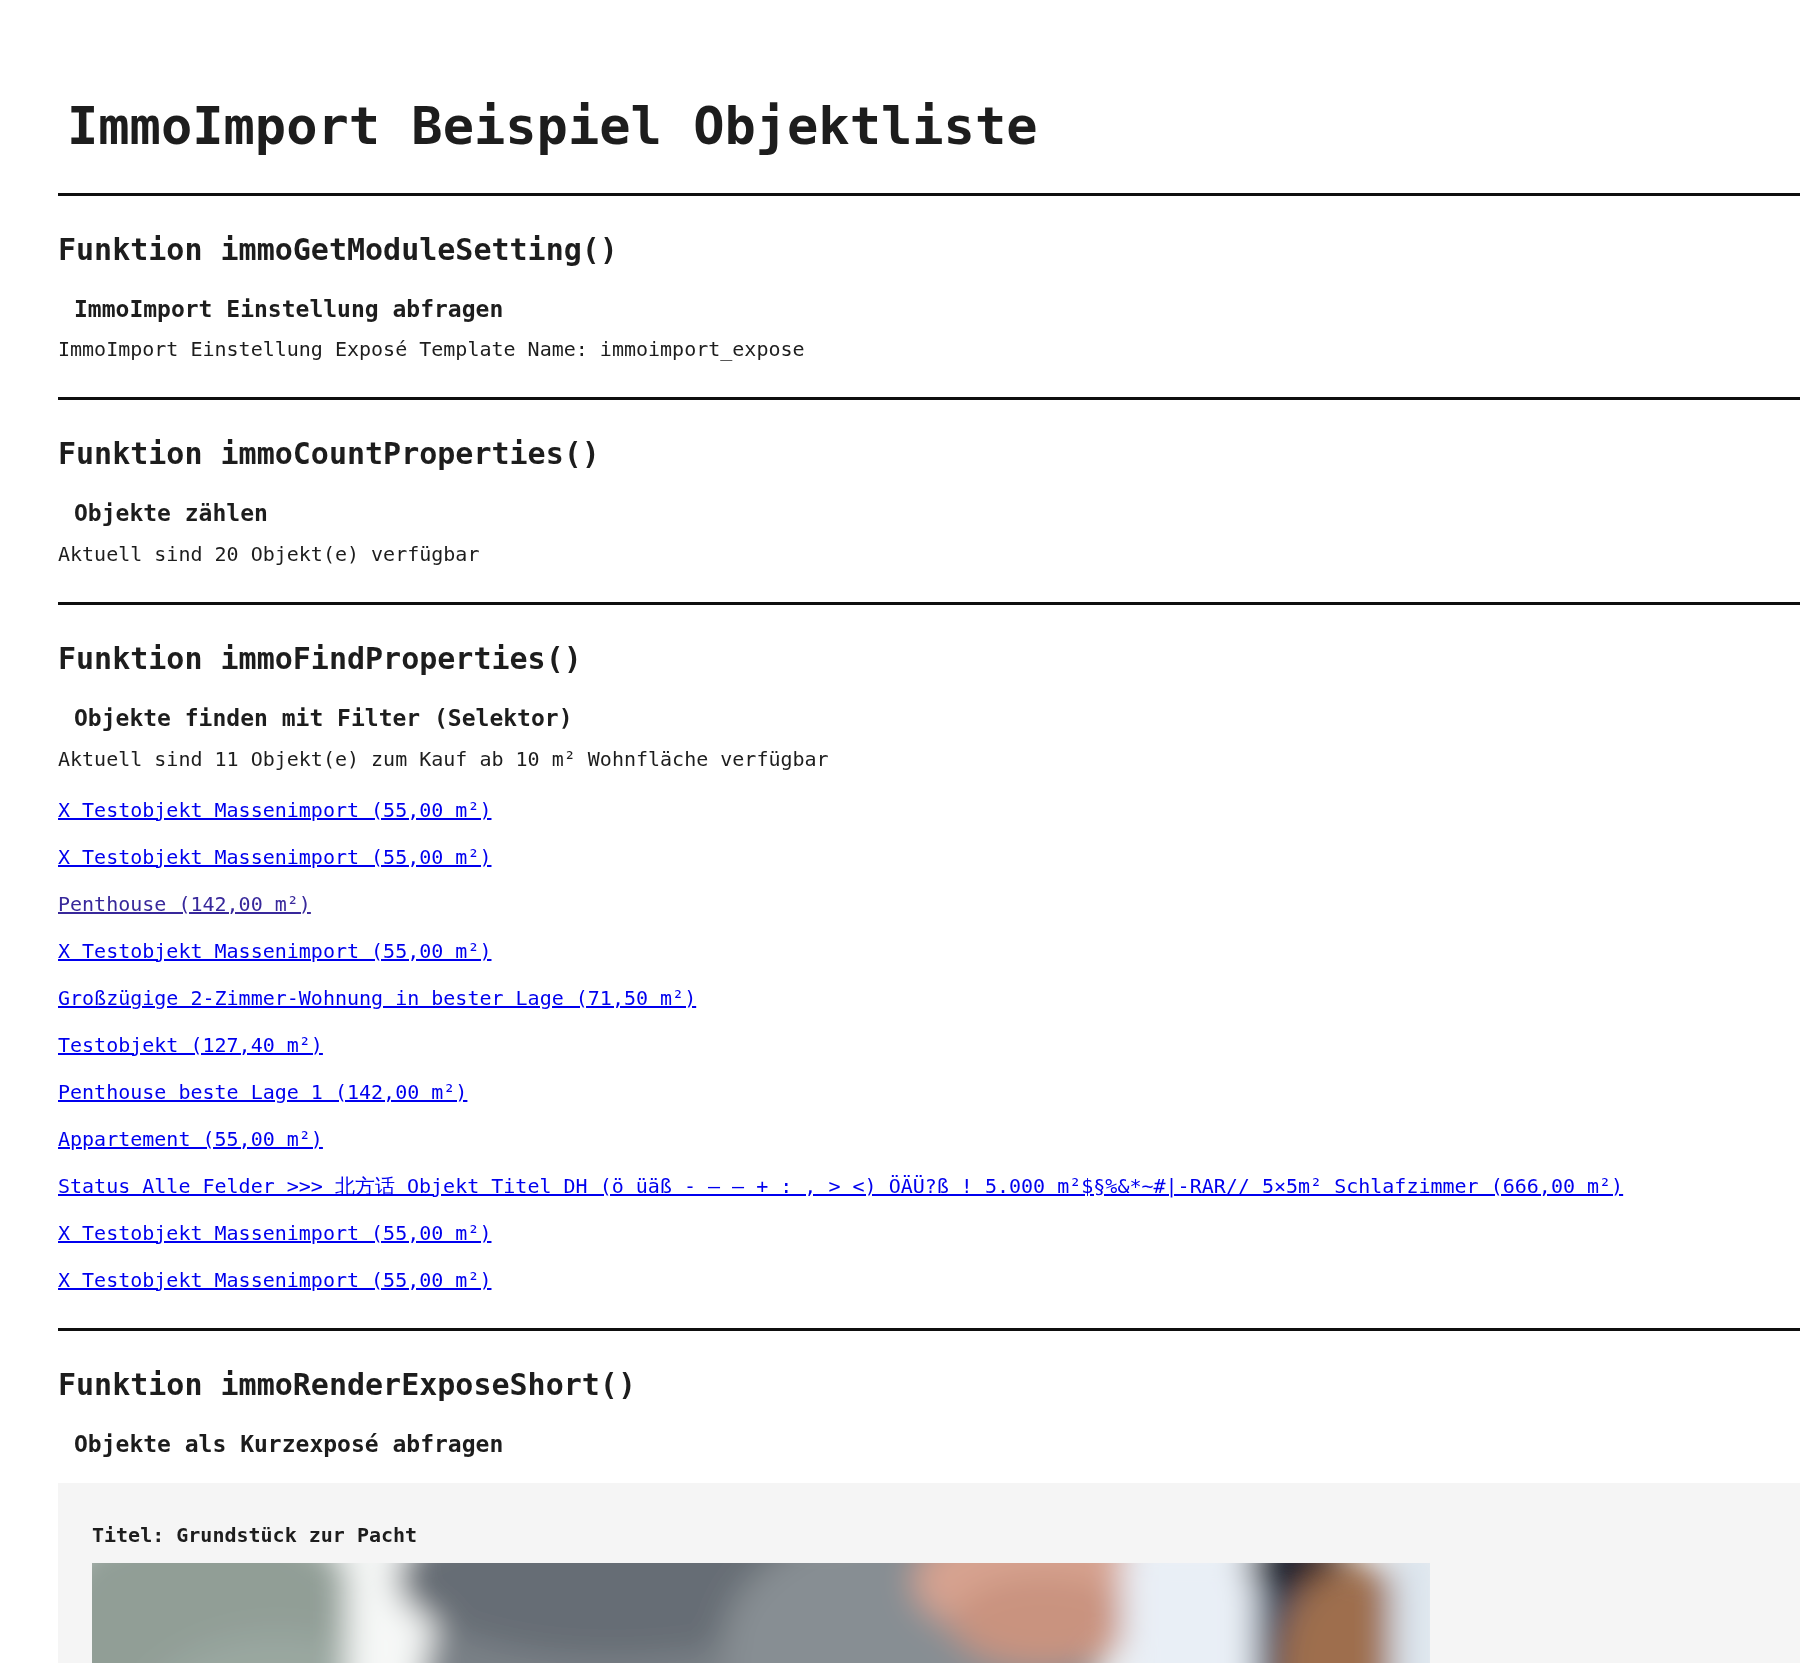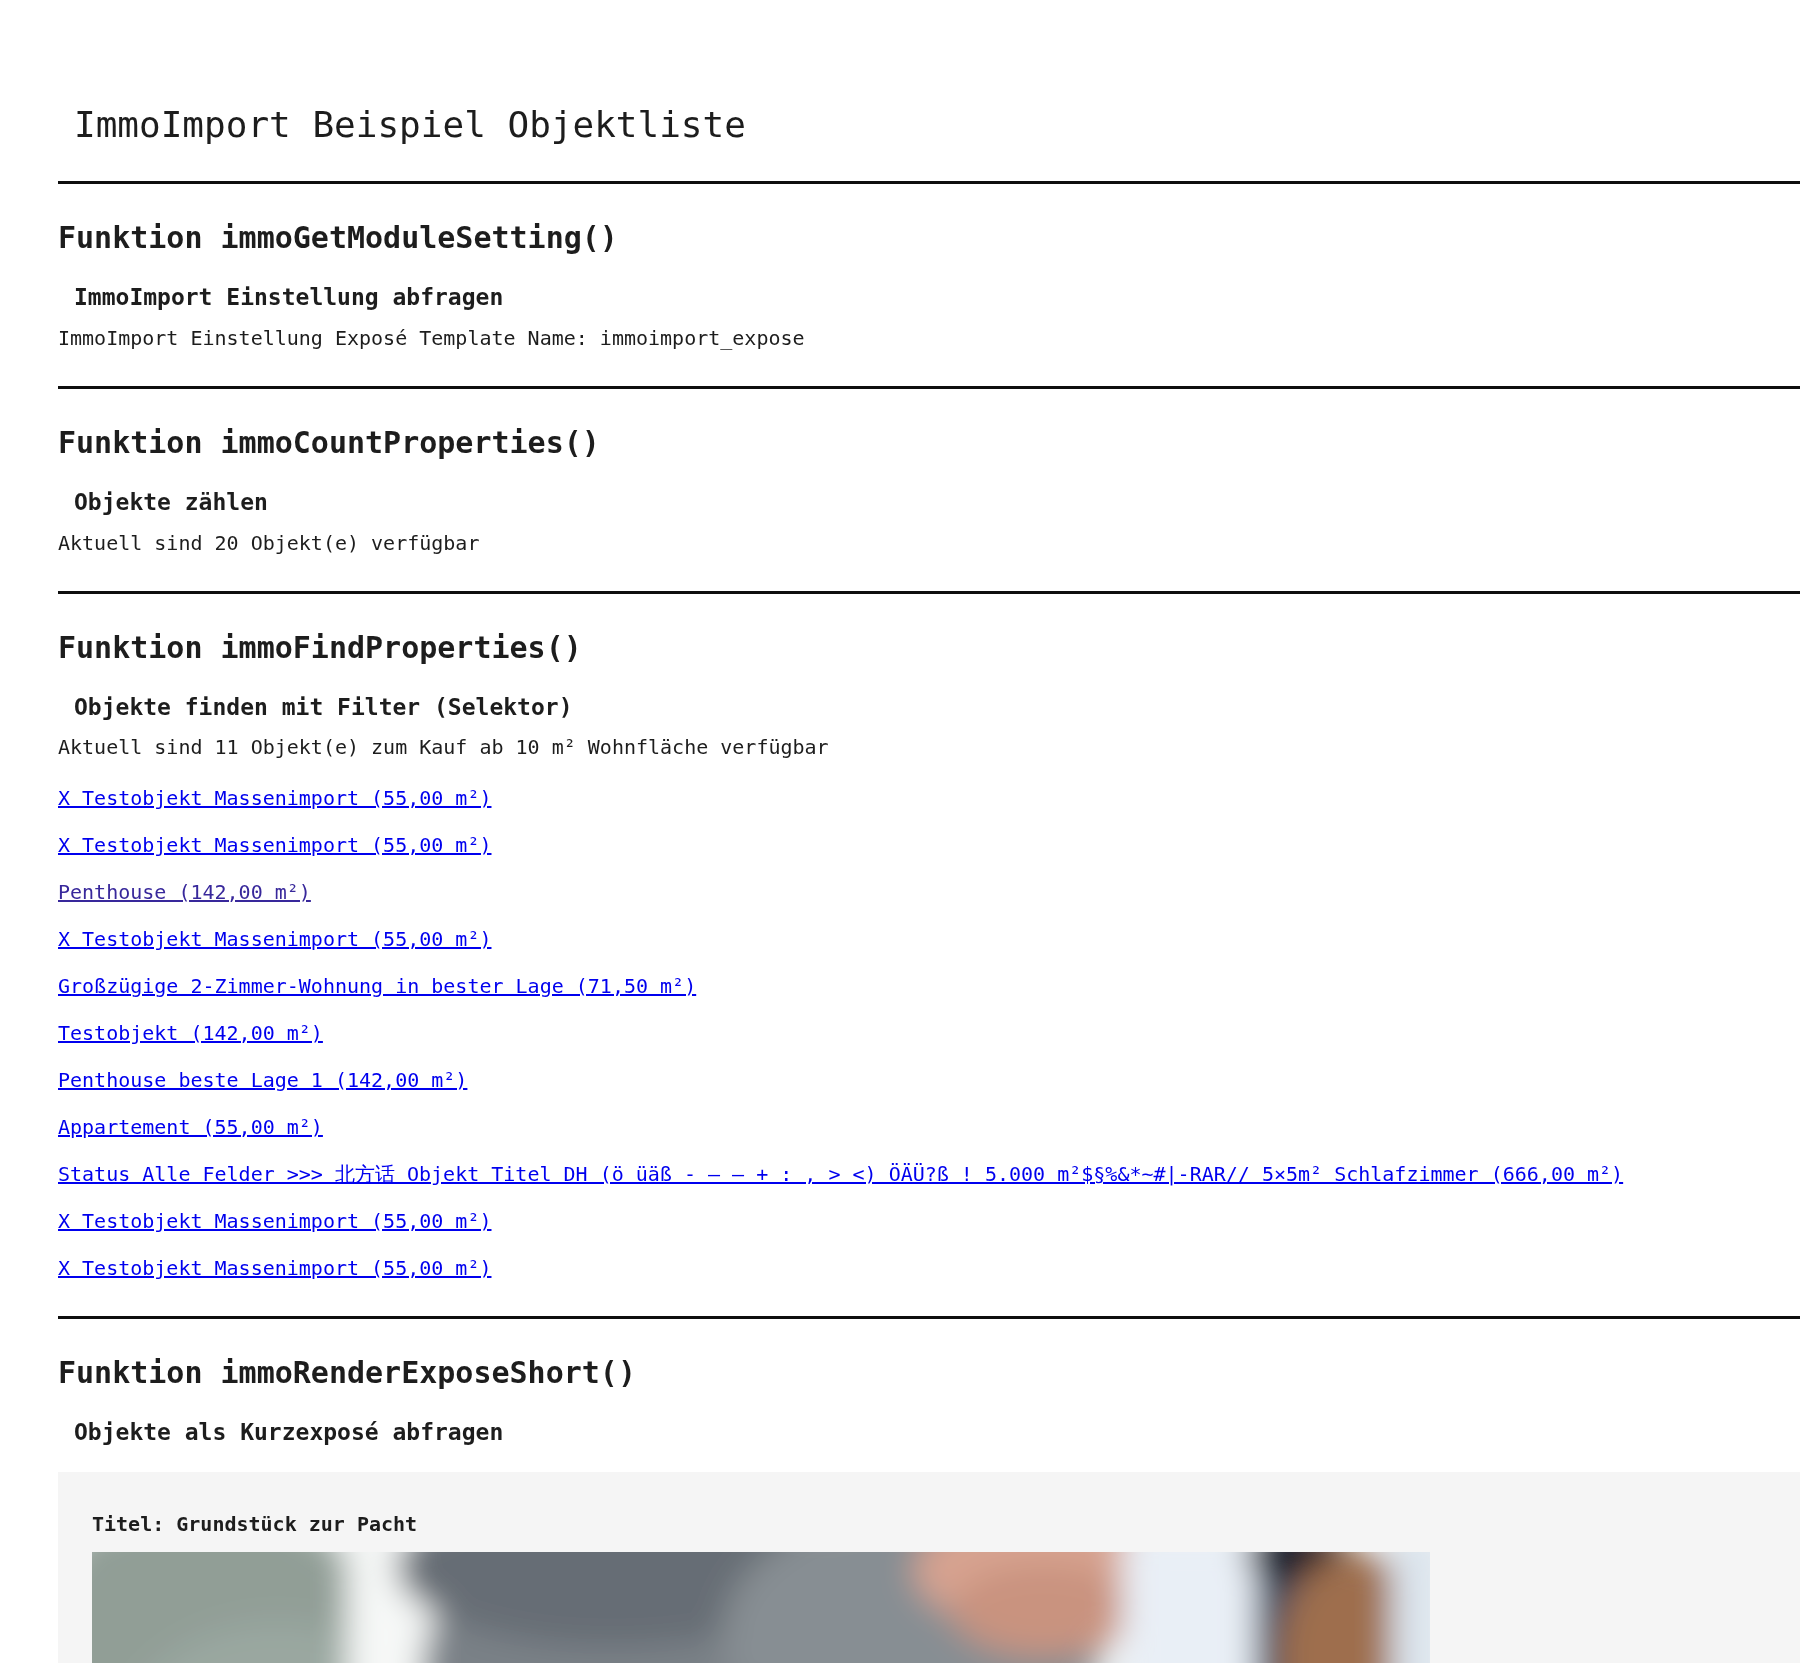--- a/index.html
+++ b/index.html
@@ -12,24 +12,24 @@
     width: 1800px;
     height: 1663px;
     position: relative;
     font-family: "DejaVu Sans Mono", "Liberation Mono", monospace;
     color: #1d1d1d;
   }
   .page {
     padding: 88px 0 0 58px;
   }
   h1 {
-    font-size: 36px;
+    font-size: 52px;
     line-height: 1.15;
-    font-weight: normal;
-    margin: 16px;
+    font-weight: bold;
+    margin: 9px;
     letter-spacing: 0;
   }
   hr.rule {
     border: none;
     border-top: 3px solid #0f0f0f;
     margin: 36px 0 0 0;
   }
   h2.func-heading {
     font-size: 30px;
     line-height: 1.2;
@@ -117,21 +117,21 @@
     <h2 class="func-heading">Funktion immoFindProperties()</h2>
     <h3 class="sub-heading">Objekte finden mit Filter (Selektor)</h3>
     <p class="body-text">Aktuell sind 11 Objekt(e) zum Kauf ab 10 m² Wohnfläche verfügbar</p>
 
     <div class="links-list">
       <p class="link-row"><a href="#" class="property-link">X Testobjekt Massenimport (55,00 m²)</a></p>
       <p class="link-row"><a href="#" class="property-link">X Testobjekt Massenimport (55,00 m²)</a></p>
       <p class="link-row"><a href="#" class="property-link visited">Penthouse (142,00 m²)</a></p>
       <p class="link-row"><a href="#" class="property-link">X Testobjekt Massenimport (55,00 m²)</a></p>
       <p class="link-row"><a href="#" class="property-link">Großzügige 2-Zimmer-Wohnung in bester Lage (71,50 m²)</a></p>
-      <p class="link-row"><a href="#" class="property-link">Testobjekt (142,00 m²)</a></p>
+      <p class="link-row"><a href="#" class="property-link">Testobjekt (127,40 m²)</a></p>
       <p class="link-row"><a href="#" class="property-link">Penthouse beste Lage 1 (142,00 m²)</a></p>
       <p class="link-row"><a href="#" class="property-link">Appartement (55,00 m²)</a></p>
       <p class="link-row"><a href="#" class="property-link">Status Alle Felder &gt;&gt;&gt; 北方话 Objekt Titel DH (ö üäß - – — + : , &gt; &lt;) ÖÄÜ?ß ! 5.000 m²$§%&amp;*~#|-RAR// 5×5m² Schlafzimmer (666,00 m²)</a></p>
       <p class="link-row"><a href="#" class="property-link">X Testobjekt Massenimport (55,00 m²)</a></p>
       <p class="link-row"><a href="#" class="property-link">X Testobjekt Massenimport (55,00 m²)</a></p>
     </div>
   </section>
 
   <hr class="rule">
 

